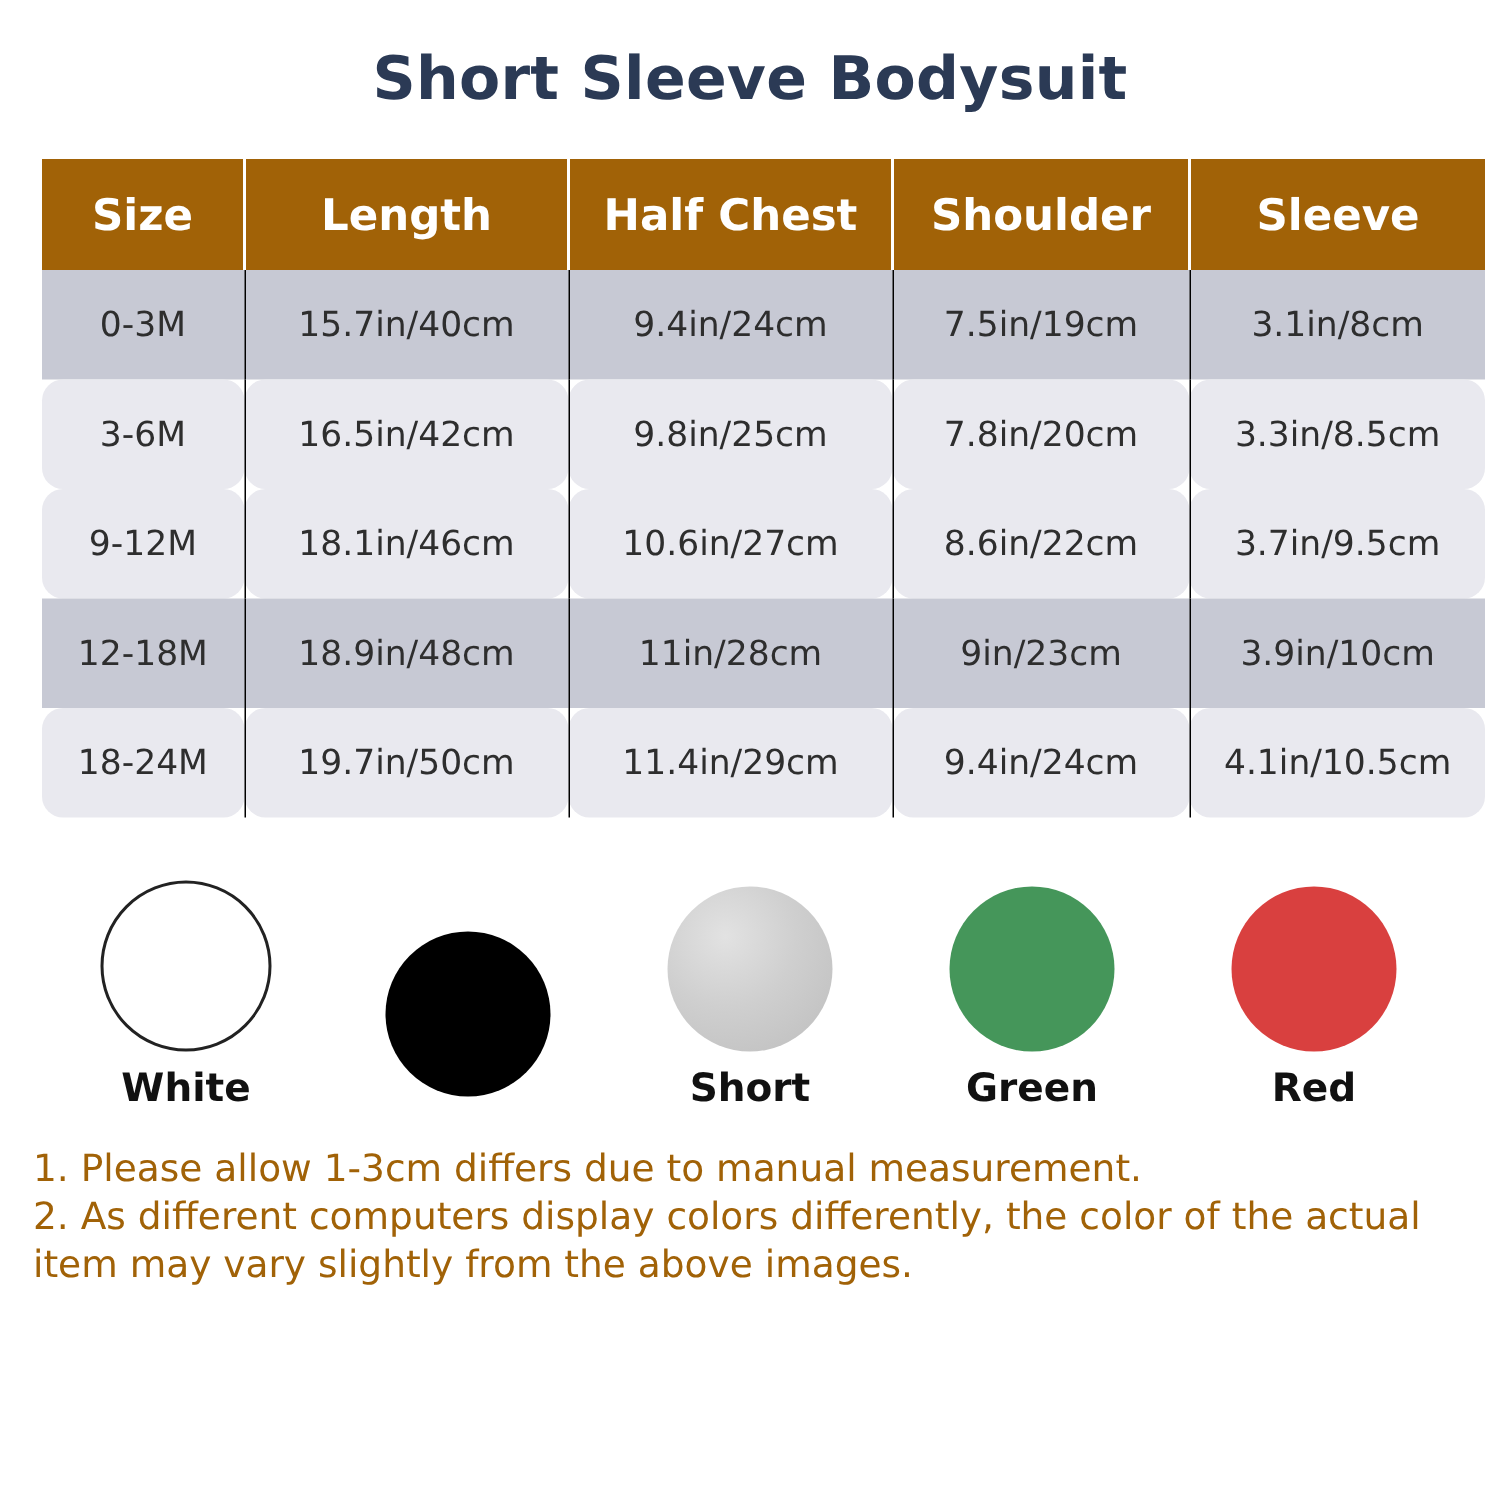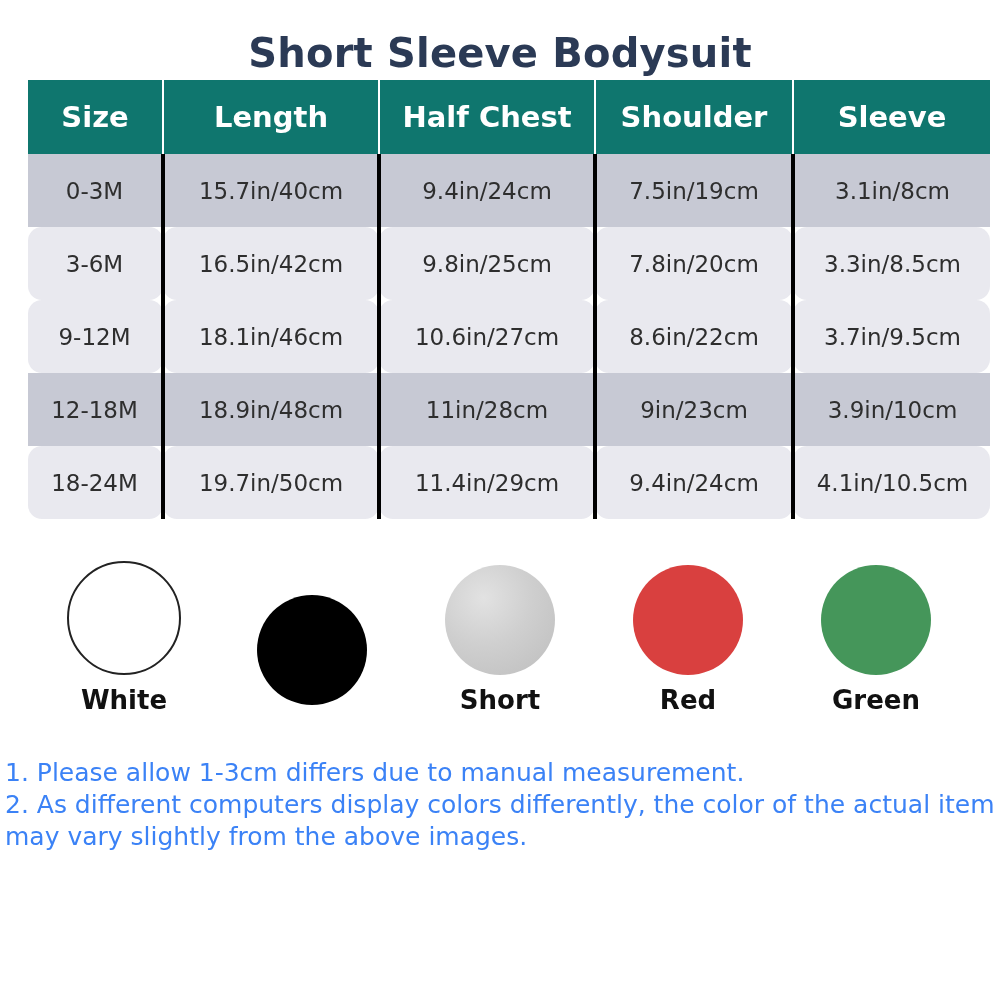--- a/index.html
+++ b/index.html
@@ -19,50 +19,50 @@
     position: relative;
     box-sizing: border-box;
   }
   .title {
     text-align: center;
     font-size: 40px;
     font-weight: bold;
     color: #2b3a55;
     letter-spacing: 0.2px;
     padding-top: 30px;
-    padding-bottom: 4px;
+    padding-bottom: 30px;
   }
   .table-wrap {
     padding: 0 28px;
   }
   table.size-table {
     width: 944px;
     border-collapse: collapse;
     table-layout: fixed;
   }
   table.size-table thead th {
-    background: #0f766e;
+    background: #a16207;
     color: #ffffff;
     font-size: 29px;
     font-weight: bold;
     height: 72px;
     text-align: center;
     border-right: 2px solid #ffffff;
     vertical-align: middle;
   }
   table.size-table thead th:last-child {
     border-right: none;
   }
   table.size-table tbody td {
     text-align: center;
     font-size: 23px;
     color: #2e2e2e;
     height: 71px;
     vertical-align: middle;
-    border-right: 4px solid #000000;
+    border-right: 1px solid #000000;
   }
   table.size-table tbody td:last-child {
     border-right: none;
   }
   table.size-table tbody tr.odd td {
     background: #c7c9d4;
   }
   table.size-table tbody tr.even td {
     background: #e9e9ef;
     border-radius: 14px;
@@ -90,23 +90,23 @@
   }
   .swatch.gray {
     background: radial-gradient(circle at 35% 30%, #e2e2e2 0%, #cfcfcf 45%, #bdbdbd 100%);
   }
   .color-label {
     font-size: 26px;
     font-weight: bold;
     color: #111111;
   }
   .notes {
-    margin-top: 42px;
-    padding: 0 5px;
-    color: #3b82f6;
+    margin-top: 22px;
+    padding: 0 22px;
+    color: #a16207;
     font-size: 25px;
     line-height: 1.28;
   }
   .notes div {
     white-space: nowrap;
   }
   .notes div.wrap2 {
     white-space: normal;
   }
 </style>
@@ -174,26 +174,26 @@
       <div class="color-label">White</div>
     </div>
     <div class="color-item">
       <div class="swatch" style="background:#000000"></div>
     </div>
     <div class="color-item">
       <div class="swatch gray"></div>
       <div class="color-label">Short</div>
     </div>
     <div class="color-item">
+      <div class="swatch" style="background:#45965a"></div>
+      <div class="color-label">Green</div>
+    </div>
+    <div class="color-item">
       <div class="swatch" style="background:#d9403f"></div>
       <div class="color-label">Red</div>
-    </div>
-    <div class="color-item">
-      <div class="swatch" style="background:#45965a"></div>
-      <div class="color-label">Green</div>
     </div>
   </div>
 
   <div class="notes">
     <div>1. Please allow 1-3cm differs due to manual measurement.</div>
     <div class="wrap2">2. As different computers display colors differently, the color of the actual item may vary slightly from the above images.</div>
   </div>
 
 </div>
 

